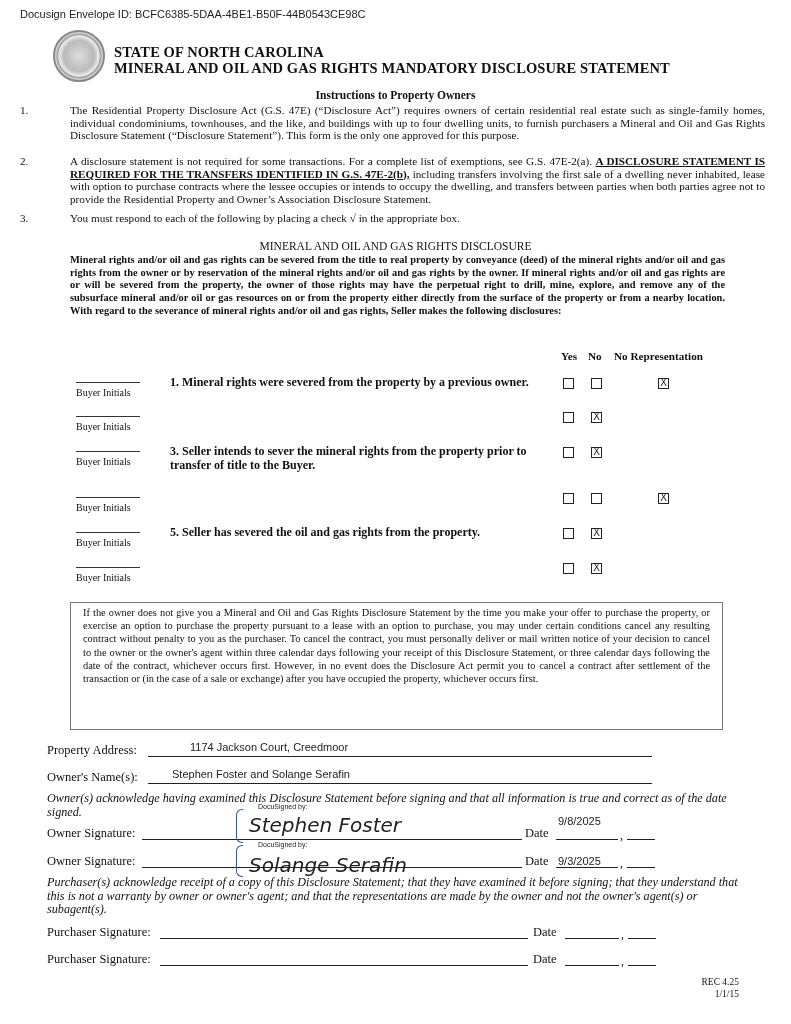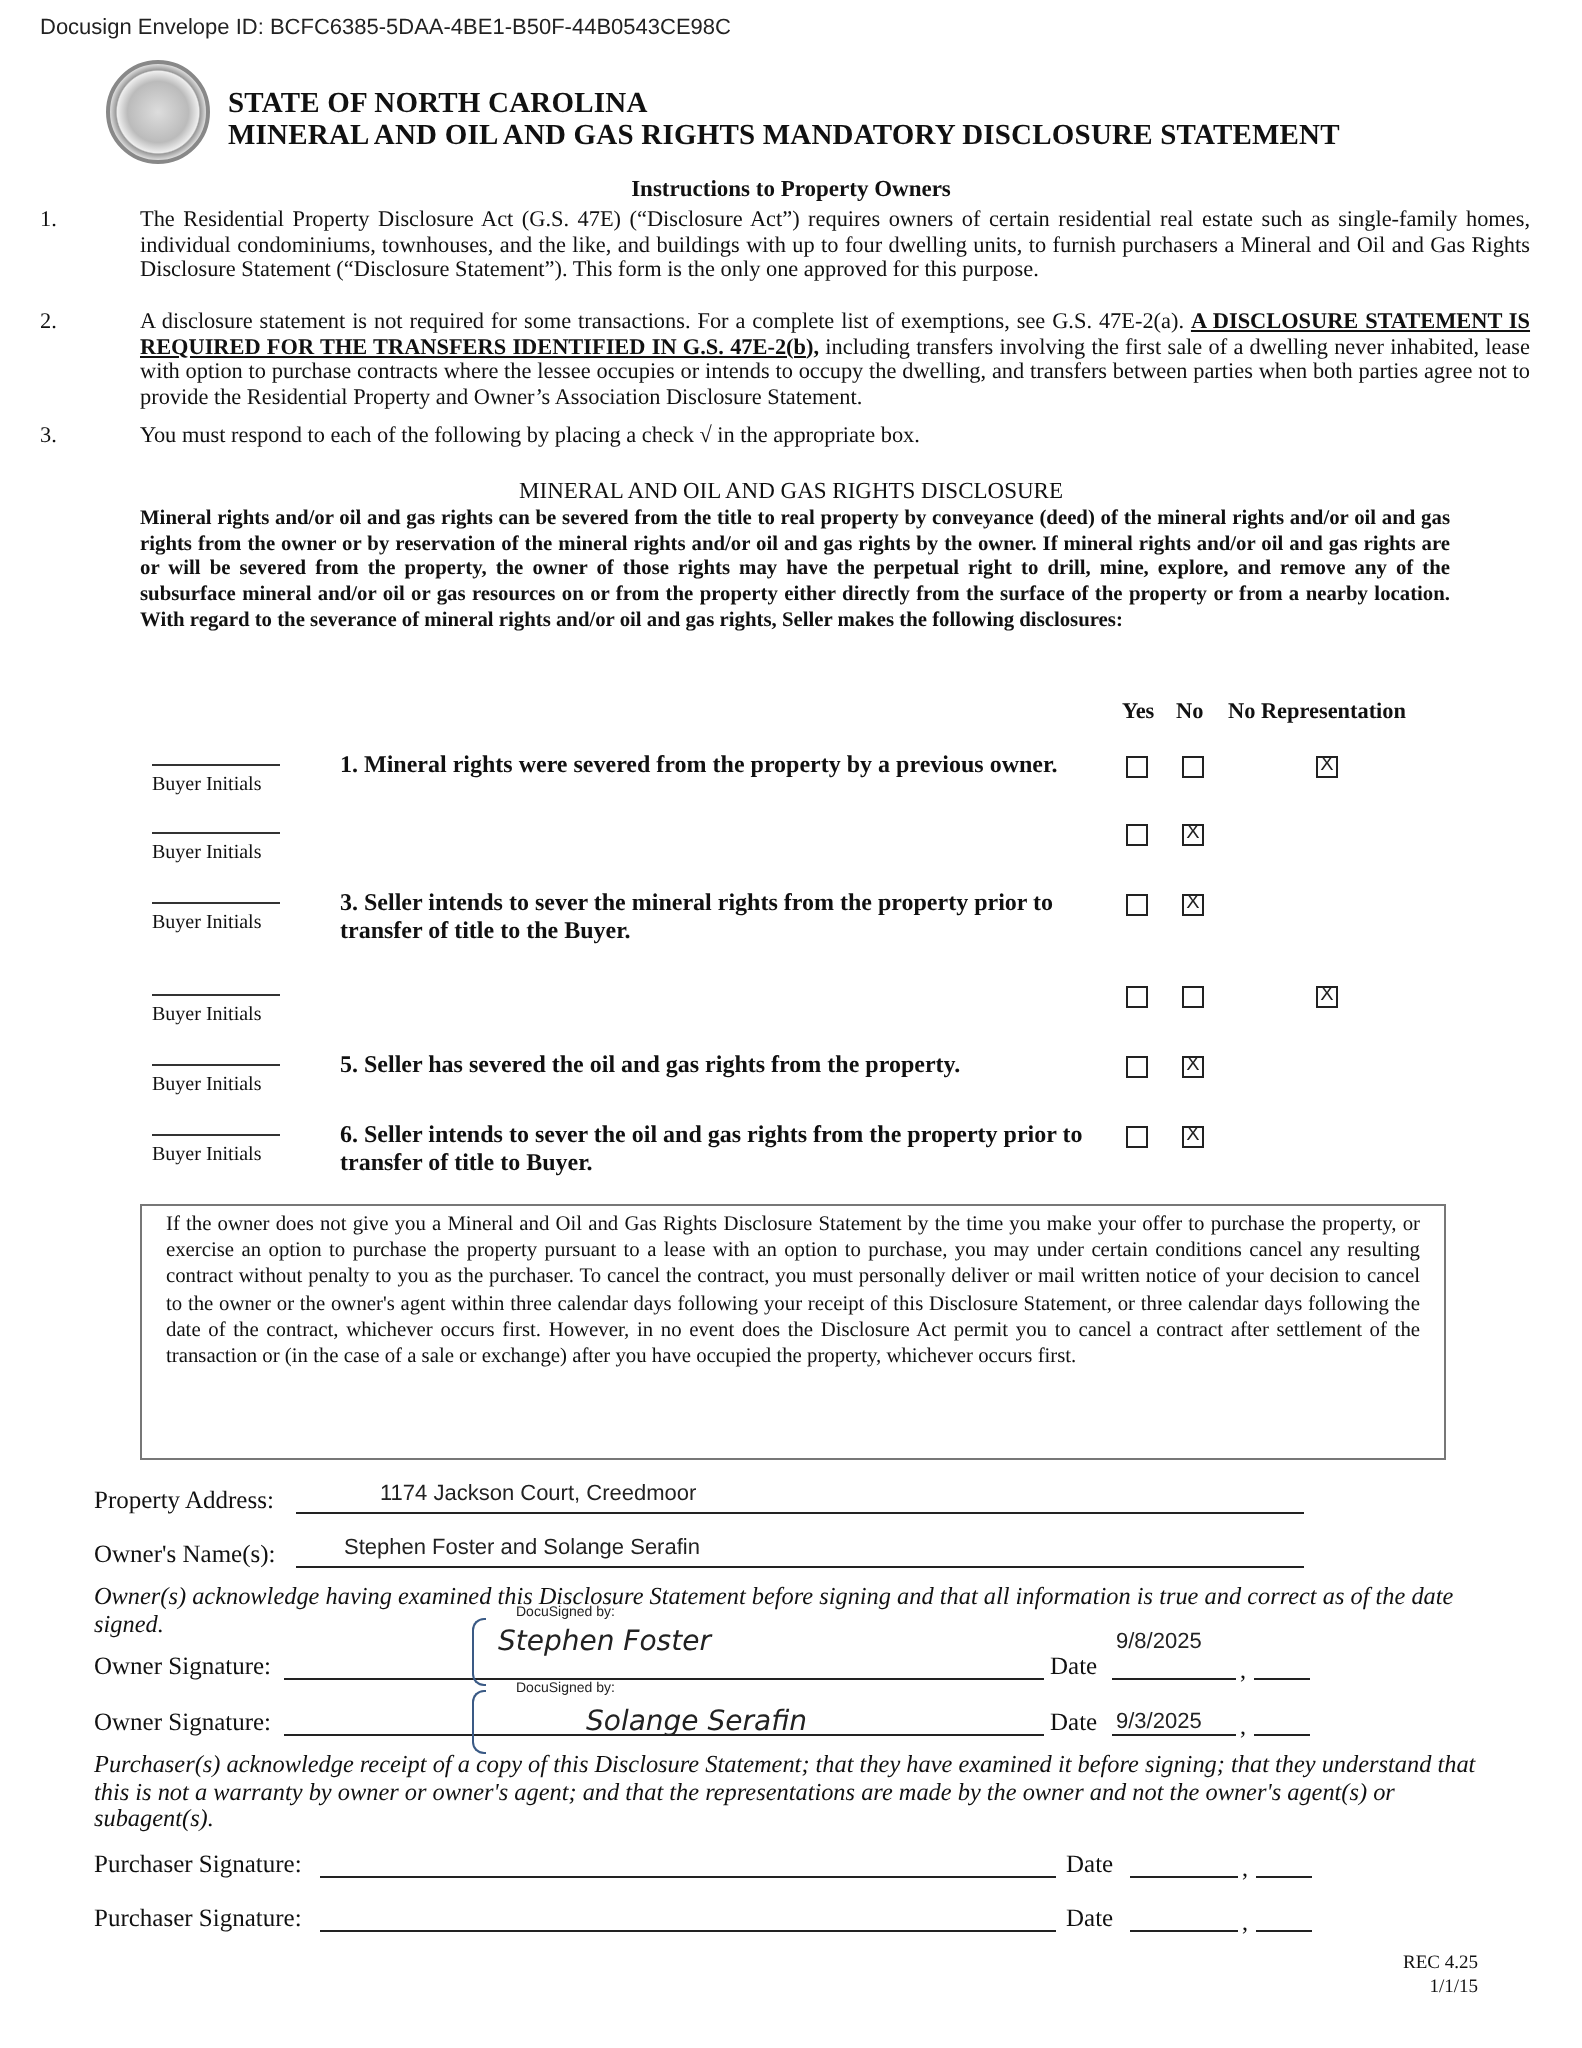--- a/index.html
+++ b/index.html
@@ -20,21 +20,21 @@
   .initials{position:absolute;left:0;width:64px;border-top:1px solid #333;padding-top:4px;font-size:10px;font-weight:normal;}
   .q{position:absolute;left:78px;width:400px;font-weight:bold;font-size:12px;line-height:13.5px;margin-left:16px;}
   .cb{position:absolute;width:9px;height:9px;border:1px solid #222;font-size:10px;line-height:8px;text-align:center;color:#222;font-family:"Liberation Sans",sans-serif;}
   .note{left:70px;top:602px;width:653px;height:128px;border:1.5px solid #777;box-sizing:border-box;}
   .note h2{margin:4px 0 0 0;text-align:center;font-size:15px;font-weight:bold;}
   .note p{margin:3px 12px 0 12px;font-size:10.4px;line-height:13.2px;text-align:justify;}
   .lbl{font-size:12.5px;}
   .line{position:absolute;border-bottom:1px solid #222;}
   .fill{position:absolute;font-family:"Liberation Sans","DejaVu Sans",sans-serif;font-size:11px;color:#222;}
   .ital{font-style:italic;font-size:12.2px;line-height:13.5px;}
-  .sig{font-family:"DejaVu Sans",sans-serif;font-style:italic;font-size:14px;color:#222;}
+  .sig{font-family:"DejaVu Sans",sans-serif;font-style:italic;font-size:20px;color:#222;}
   .dsbox{position:absolute;border:1.3px solid #3a5a85;border-right:none;border-radius:6px 0 0 6px;}
   .dslbl{position:absolute;font-family:"Liberation Sans",sans-serif;font-size:7px;color:#222;}
   .footer{right:52px;top:976px;text-align:right;font-size:9.5px;line-height:12px;}
 </style>
 </head>
 <body>
 
 <div class="abs env">Docusign Envelope ID: BCFC6385-5DAA-4BE1-B50F-44B0543CE98C</div>
 <div class="abs seal"></div>
 <div class="abs title">
@@ -94,21 +94,20 @@
 
 <div class="abs row" style="top:526px;height:30px;">
   <div class="initials" style="top:6px;">Buyer Initials</div>
   <div class="q" style="top:0;">5. Seller has severed the oil and gas rights from the property.</div>
   <div class="cb" style="left:487px;top:2px;"></div>
   <div class="cb" style="left:515px;top:2px;">X</div>
 </div>
 
 <div class="abs row" style="top:561px;height:32px;">
   <div class="initials" style="top:6px;">Buyer Initials</div>
-  <div class="q" style="top:0;">6. Seller intends to sever the oil and gas rights from the property prior to transfer of title to Buyer.</div>
   <div class="cb" style="left:487px;top:2px;"></div>
   <div class="cb" style="left:515px;top:2px;">X</div>
 </div>
 
 <div class="abs note">
   <p>If the owner does not give you a Mineral and Oil and Gas Rights Disclosure Statement by the time you make your offer to purchase the property, or exercise an option to purchase the property pursuant to a lease with an option to purchase, you may under certain conditions cancel any resulting contract without penalty to you as the purchaser. To cancel the contract, you must personally deliver or mail written notice of your decision to cancel to the owner or the owner's agent within three calendar days following your receipt of this Disclosure Statement, or three calendar days following the date of the contract, whichever occurs first. However, in no event does the Disclosure Act permit you to cancel a contract after settlement of the transaction or (in the case of a sale or exchange) after you have occupied the property, whichever occurs first.</p>
 </div>
 
 <div class="abs lbl" style="left:47px;top:743px;">Property Address:</div>
 <div class="line" style="left:148px;top:756px;width:504px;"></div>
@@ -128,21 +127,21 @@
 <div class="abs lbl" style="left:525px;top:826px;">Date</div>
 <div class="line" style="left:556px;top:839px;width:62px;"></div>
 <div class="abs" style="left:620px;top:828px;font-size:12px;">,</div>
 <div class="line" style="left:627px;top:839px;width:28px;"></div>
 <div class="fill" style="left:558px;top:815px;">9/8/2025</div>
 
 <div class="abs lbl" style="left:47px;top:854px;">Owner Signature:</div>
 <div class="line" style="left:142px;top:867px;width:380px;"></div>
 <div class="dsbox" style="left:236px;top:845px;width:6px;height:30px;"></div>
 <div class="dslbl" style="left:258px;top:841px;">DocuSigned by:</div>
-<div class="abs sig" style="left:249px;top:853px;margin-left:44px;">Solange Serafin</div>
+<div class="abs sig" style="left:249px;top:853px;">Solange Serafin</div>
 <div class="abs lbl" style="left:525px;top:854px;">Date</div>
 <div class="line" style="left:556px;top:867px;width:62px;"></div>
 <div class="abs" style="left:620px;top:856px;font-size:12px;">,</div>
 <div class="line" style="left:627px;top:867px;width:28px;"></div>
 <div class="fill" style="left:558px;top:855px;">9/3/2025</div>
 
 <div class="abs ital" style="left:47px;top:876px;width:700px;">Purchaser(s) acknowledge receipt of a copy of this Disclosure Statement; that they have examined it before signing; that they understand that this is not a warranty by owner or owner's agent; and that the representations are made by the owner and not the owner's agent(s) or subagent(s).</div>
 
 <div class="abs lbl" style="left:47px;top:925px;">Purchaser Signature:</div>
 <div class="line" style="left:160px;top:938px;width:368px;"></div>

